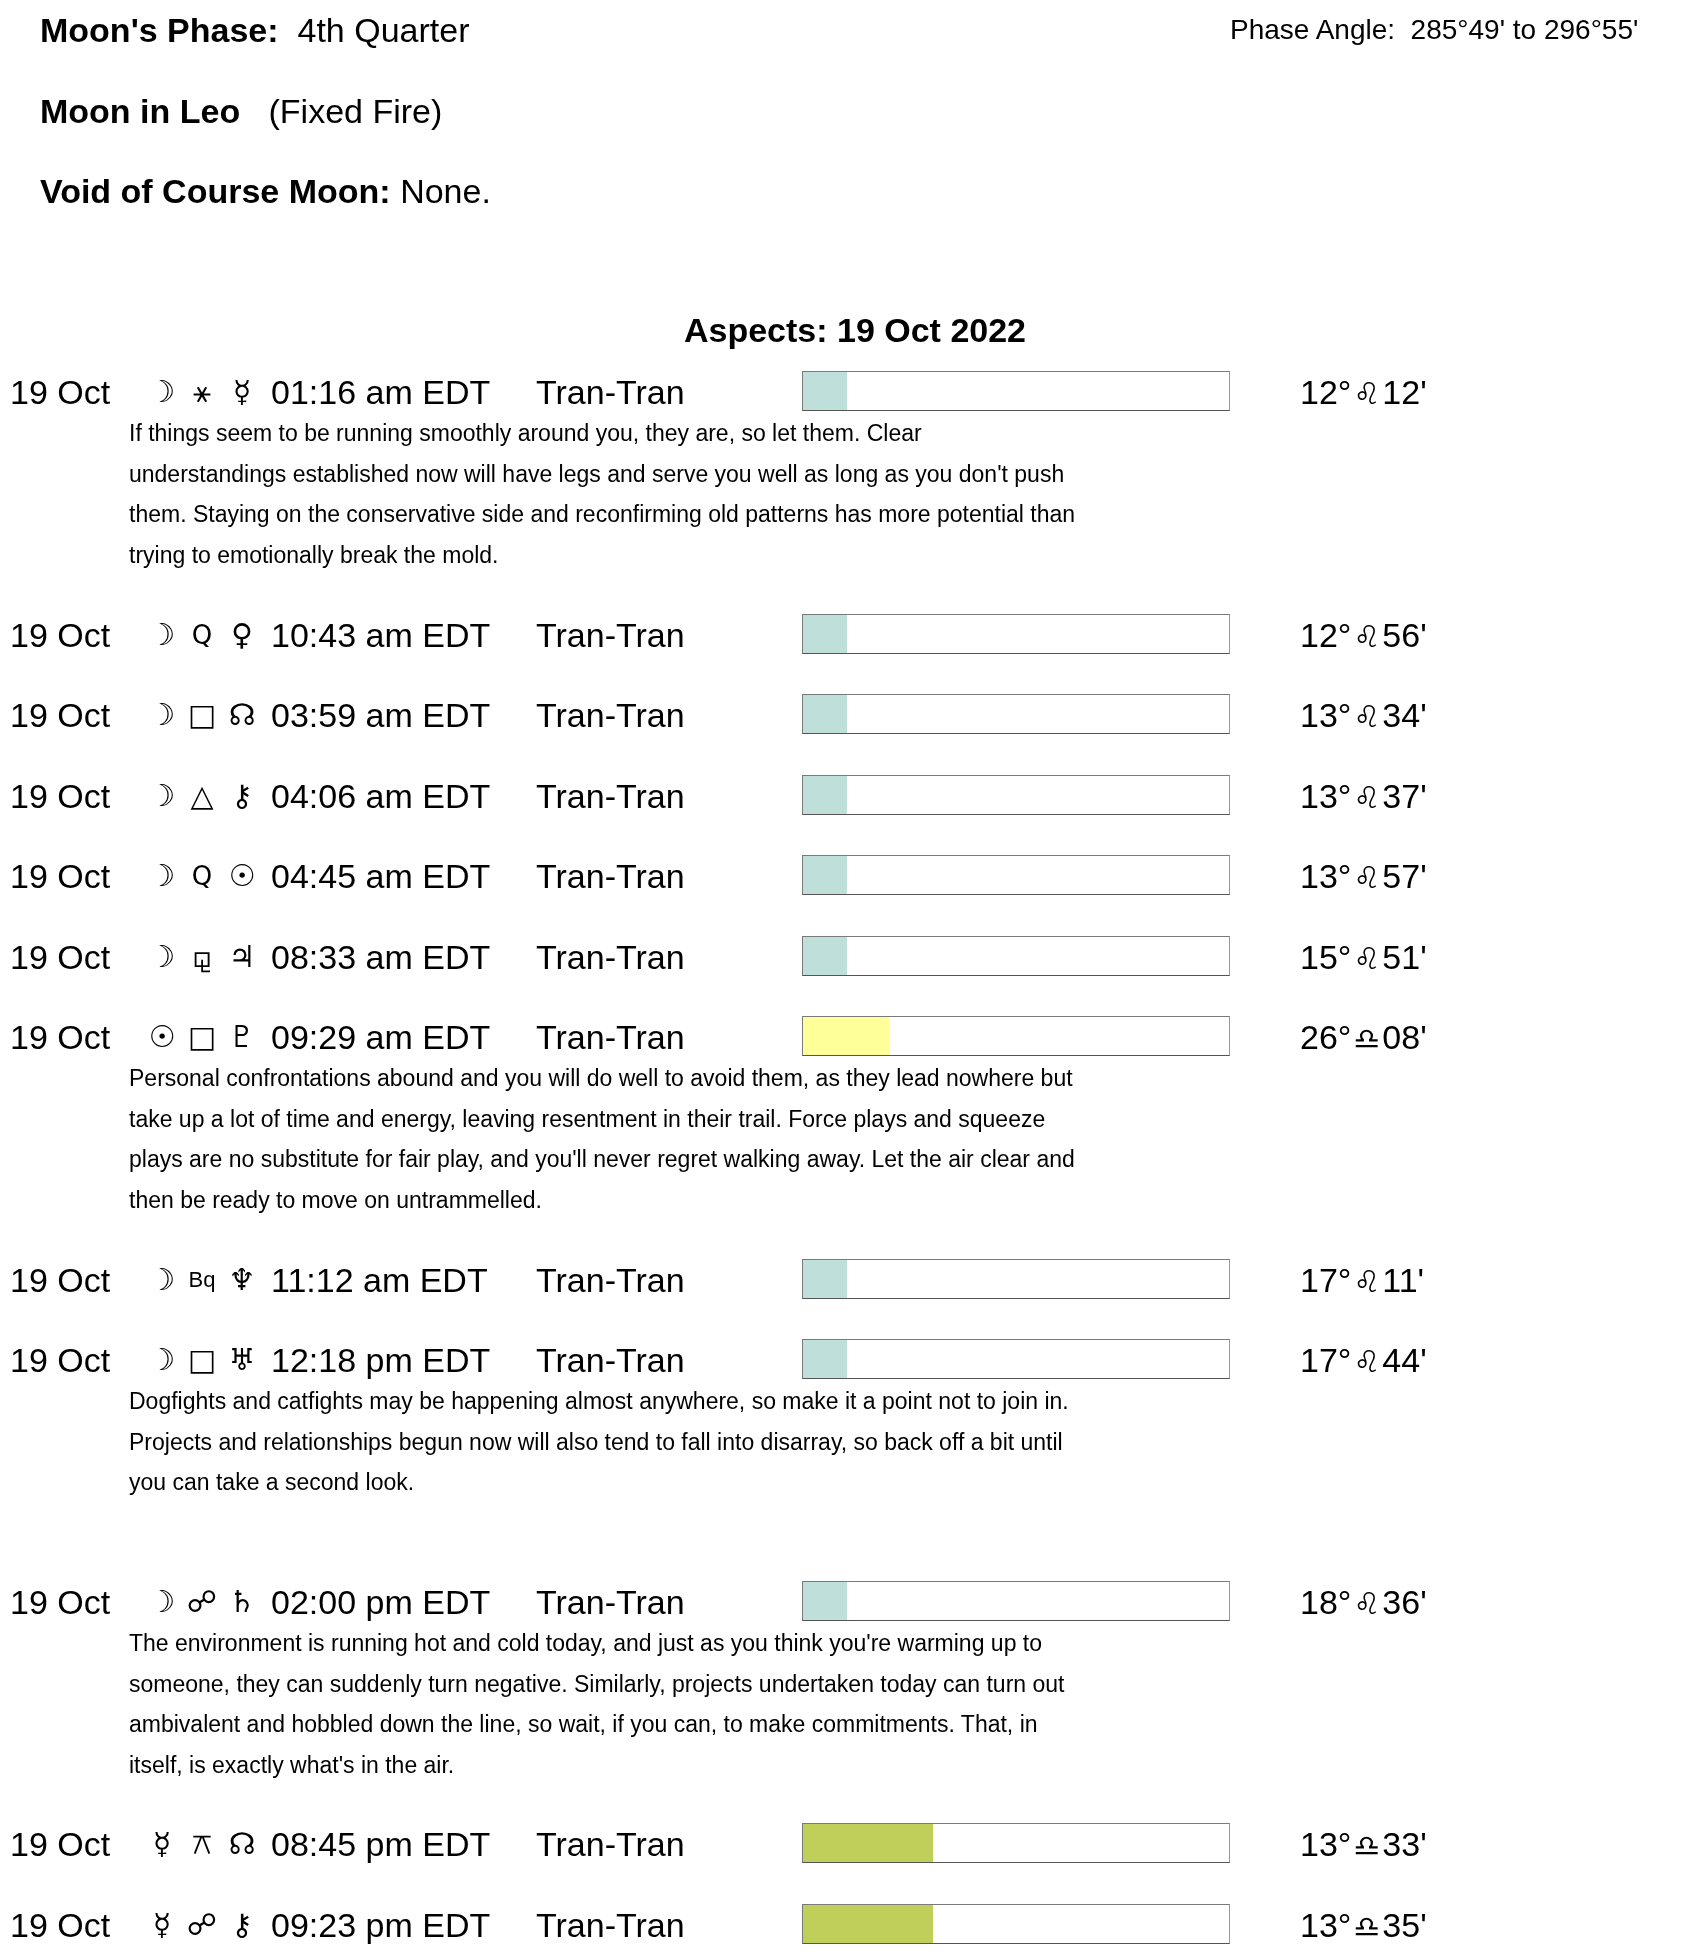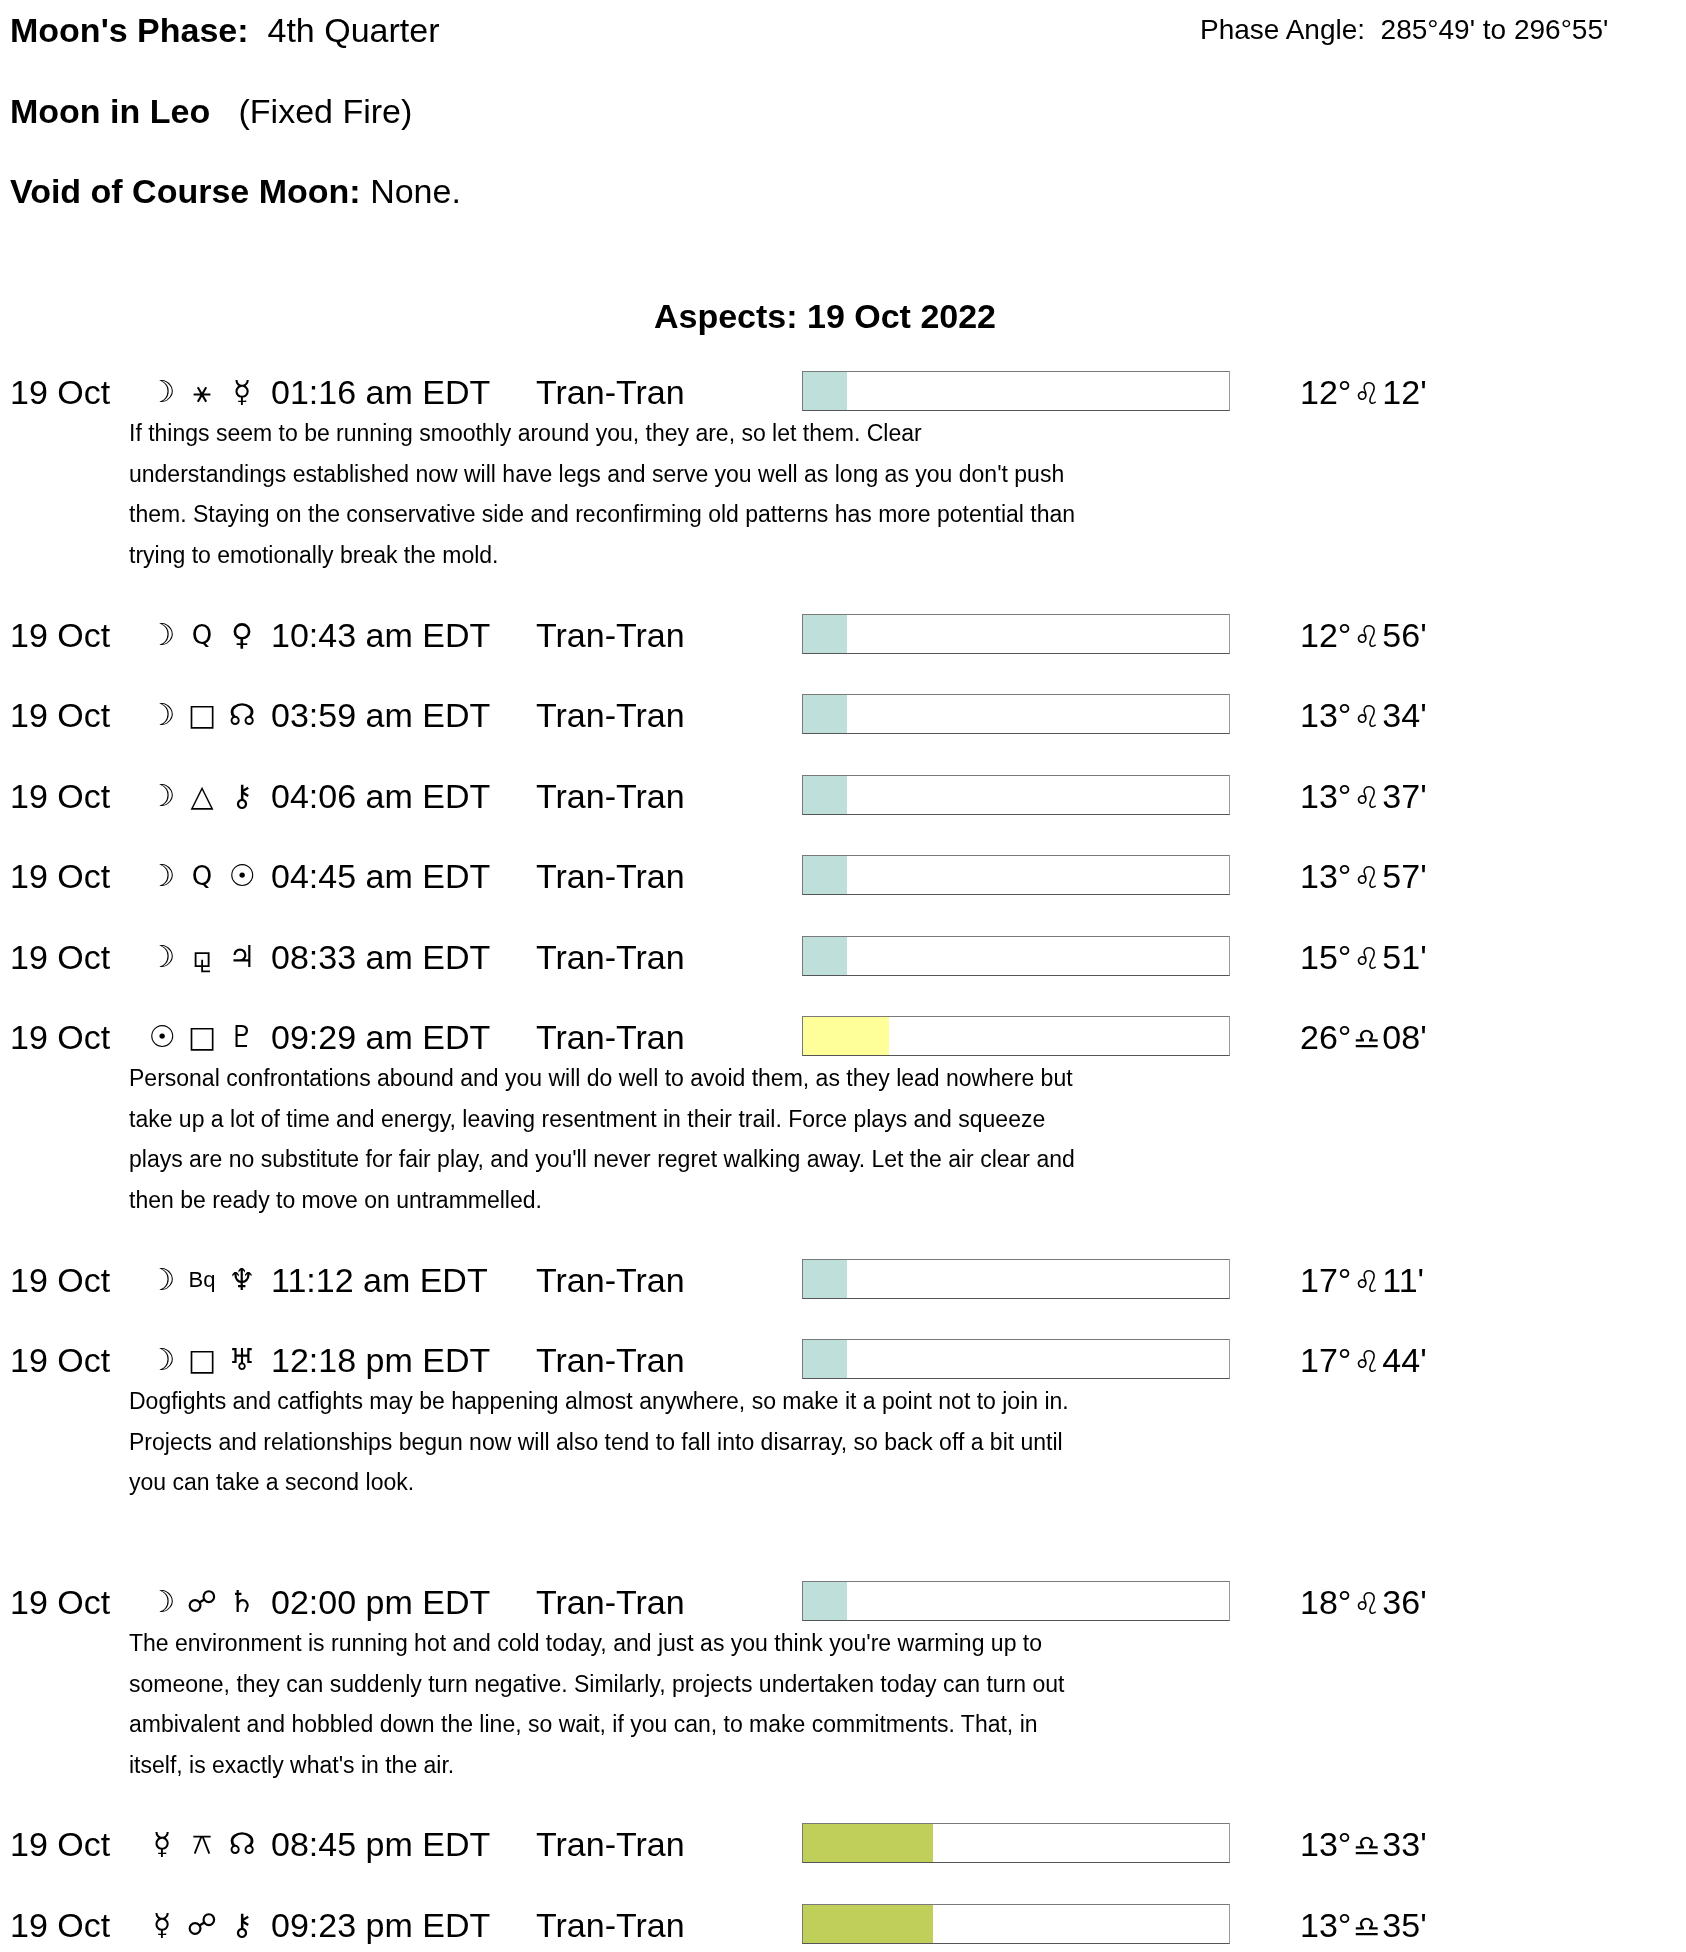--- a/index.html
+++ b/index.html
@@ -1,25 +1,25 @@
 <!DOCTYPE html>
 <html><head>
 <meta charset="utf-8">
 <style>
   html, body { margin: 0; padding: 0; background: #ffffff; }
   body {
     width: 1686px; height: 1952px; position: relative; overflow: hidden;
     font-family: "Liberation Sans", "DejaVu Sans", sans-serif;
     color: #000; font-size: 34px;
   }
-  .abs { position: absolute; white-space: nowrap; line-height: 40px; }
+  .abs { position: absolute; white-space: nowrap; line-height: 40px; margin-left: 30px; }
   .b { font-weight: bold; }
   .hdr { left: 10px; }
   .phase-angle { left: 1200px; top: 10px; font-size: 28px; }
-  .heading { left: 0; width: 1650px; text-align: center; top: 296px; font-weight: bold; font-size: 34px; }
+  .heading { left: 0; width: 1650px; text-align: center; top: 310px; font-weight: bold; font-size: 34px; }
   .row { position: absolute; left: 0; width: 1686px; height: 40px; }
   .row .date { position: absolute; left: 10px; top: 0; line-height: 40px; }
   .row .glyphs { position: absolute; left: 142px; top: 0; line-height: 40px; width: 122px; display: flex; gap: 0; }
   .row .glyphs span { display: inline-block; width: 40px; text-align: center; font-family: "DejaVu Sans", sans-serif; font-size: 30px; }
   .row .glyphs span.asp-q { font-size: 26px; }
   .row .glyphs span.asp-bq { font-size: 22px; font-family: "Liberation Sans Narrow", "Liberation Sans", sans-serif; }
   .row .time { position: absolute; left: 271px; top: 0; line-height: 40px; }
   .row .type { position: absolute; left: 536px; top: 0; line-height: 40px; }
   .row .bar {
     position: absolute; left: 802px; top: -1px; width: 428px; height: 40px;

